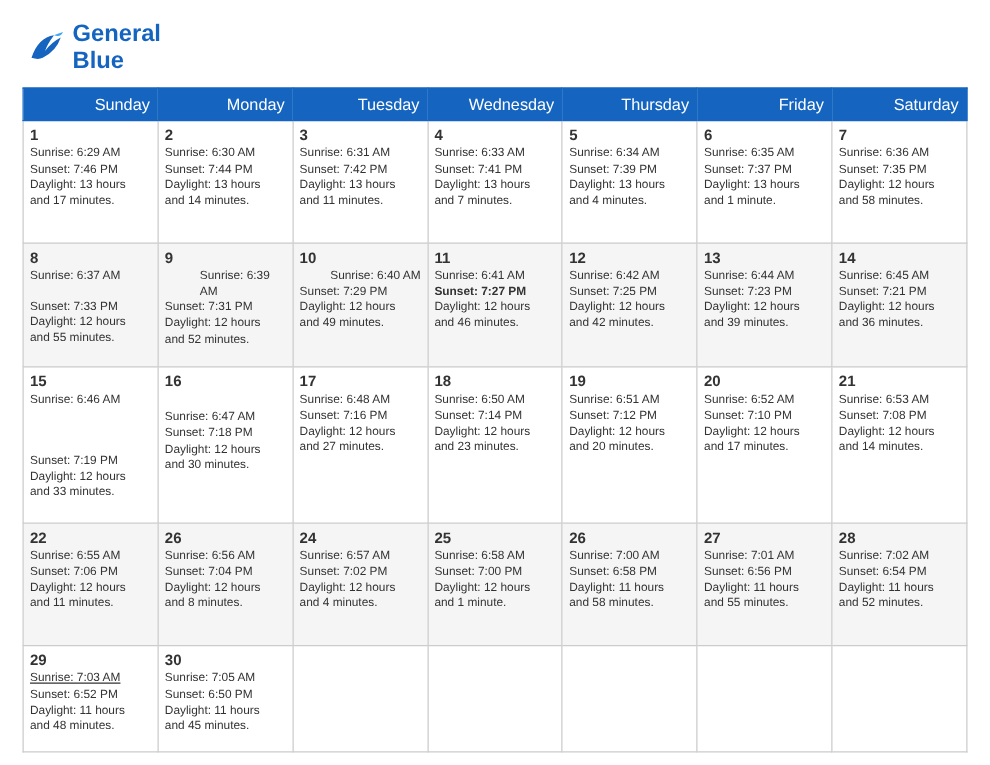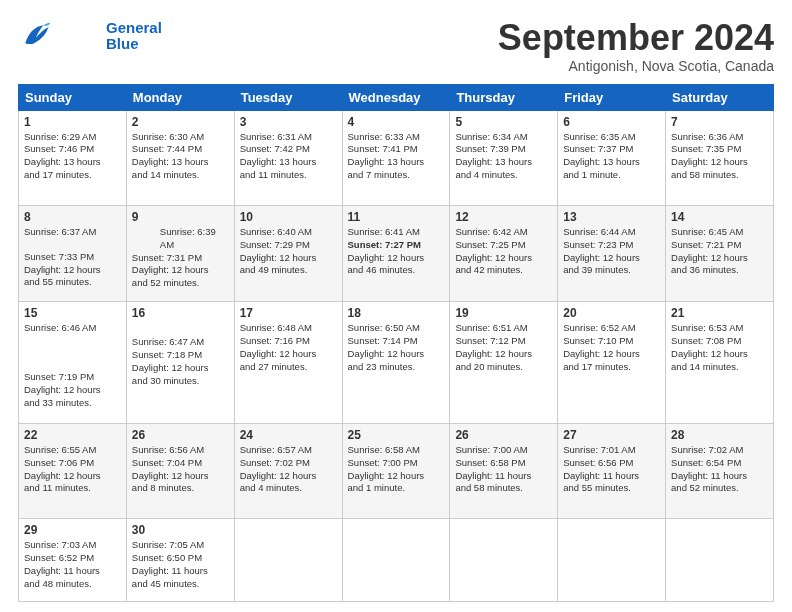--- a/index.html
+++ b/index.html
@@ -22,25 +22,24 @@
       justify-content: space-between;
       align-items: flex-start;
       margin-bottom: 10px;
     }
     .logo {
       display: flex;
       align-items: center;
       gap: 4px;
     }
     .logo-text {
-      font-size: 15px;
+      font-size: 19px;
       font-weight: bold;
       color: #333;
       line-height: 1.1;
-      margin-left: 48px;
     }
     .logo-text span {
       color: #1565C0;
     }
     .logo-bird {
       width: 36px;
       height: 36px;
     }
     .title-area {
       text-align: right;
@@ -57,24 +56,24 @@
     }
     .calendar {
       flex: 1;
       border-collapse: collapse;
       width: 100%;
       table-layout: fixed;
     }
     .calendar th {
       background-color: #1565C0;
       color: #fff;
-      text-align: left;
+      text-align: right;
       padding: 5px 6px;
       font-size: 13px;
-      font-weight: bold;
+      font-weight: normal;
       border: 1px solid #1565C0;
     }
     .calendar td {
       border: 1px solid #ccc;
       vertical-align: top;
       padding: 4px 5px;
       font-size: 9.5px;
       color: #333;
       background: #fff;
       height: 88px;
@@ -102,24 +101,20 @@
   <div class="header">
     <div class="logo">
       <svg class="logo-bird" viewBox="0 0 40 40">
         <path d="M8,28 Q14,10 28,8 Q22,16 20,22 Q26,14 34,10 Q30,22 18,28 Q14,30 8,28Z" fill="#1565C0"></path>
         <path d="M28,8 Q32,6 36,5 Q34,10 28,8Z" fill="#42A5F5"></path>
       </svg>
       <div class="logo-text">
         <div><span>General</span></div>
         <div><span style="color:#1565C0">Blue</span></div>
       </div>
-    </div>
-    <div class="title-area">
-      <div class="month-title">September 2024</div>
-      <div class="location">Antigonish, Nova Scotia, Canada</div>
     </div>
   </div>
 
   <table class="calendar">
     <thead>
       <tr>
         <th>Sunday</th>
         <th>Monday</th>
         <th>Tuesday</th>
         <th>Wednesday</th>
@@ -190,21 +185,21 @@
           </td>
           <td>
             <span class="day-num">9</span>
             <span style="display: block; line-height: 1.35; padding-left: 28px;">Sunrise: 6:39 AM</span>
             <span style="display: block; line-height: 1.35;">Sunset: 7:31 PM</span>
             <span style="display: block; line-height: 1.35; font-weight: normal;">Daylight: 12 hours</span>
             <span style="display: block; line-height: 1.35;">and 52 minutes.</span>
           </td>
           <td>
             <span class="day-num">10</span>
-            <span style="display: block; line-height: 1.35;">Sunrise: 6:40 AM</span>
+            <span style="display: block; line-height: 1.35; text-align: right;">Sunrise: 6:40 AM</span>
             <span style="display: block; line-height: 1.35;">Sunset: 7:29 PM</span>
             <span style="display: block; line-height: 1.35; font-weight: normal;">Daylight: 12 hours</span>
             <span style="display: block; line-height: 1.35;">and 49 minutes.</span>
           </td>
           <td>
             <span class="day-num">11</span>
             <span style="display: block; line-height: 1.35;">Sunrise: 6:41 AM</span>
             <span style="display: block; line-height: 1.35; font-weight: bold;">Sunset: 7:27 PM</span>
             <span style="display: block; line-height: 1.35; font-weight: normal;">Daylight: 12 hours</span>
             <span style="display: block; line-height: 1.35;">and 46 minutes.</span>
@@ -329,21 +324,21 @@
             <span class="day-num">28</span>
             <span style="display: block; line-height: 1.35;">Sunrise: 7:02 AM</span>
             <span style="display: block; line-height: 1.35;">Sunset: 6:54 PM</span>
             <span style="display: block; line-height: 1.35; font-weight: normal;">Daylight: 11 hours</span>
             <span style="display: block; line-height: 1.35;">and 52 minutes.</span>
           </td>
         </tr>
         <tr class="last-row">
           <td>
             <span class="day-num">29</span>
-            <span style="display: block; line-height: 1.35;">Sunrise: 7:03 AM</span>
+            <span style="display: block; line-height: 1.35; text-decoration: underline;">Sunrise: 7:03 AM</span>
             <span style="display: block; line-height: 1.35;">Sunset: 6:52 PM</span>
             <span style="display: block; line-height: 1.35; font-weight: normal;">Daylight: 11 hours</span>
             <span style="display: block; line-height: 1.35;">and 48 minutes.</span>
           </td>
           <td>
             <span class="day-num">30</span>
             <span style="display: block; line-height: 1.35;">Sunrise: 7:05 AM</span>
             <span style="display: block; line-height: 1.35;">Sunset: 6:50 PM</span>
             <span style="display: block; line-height: 1.35; font-weight: normal;">Daylight: 11 hours</span>
             <span style="display: block; line-height: 1.35;">and 45 minutes.</span>

